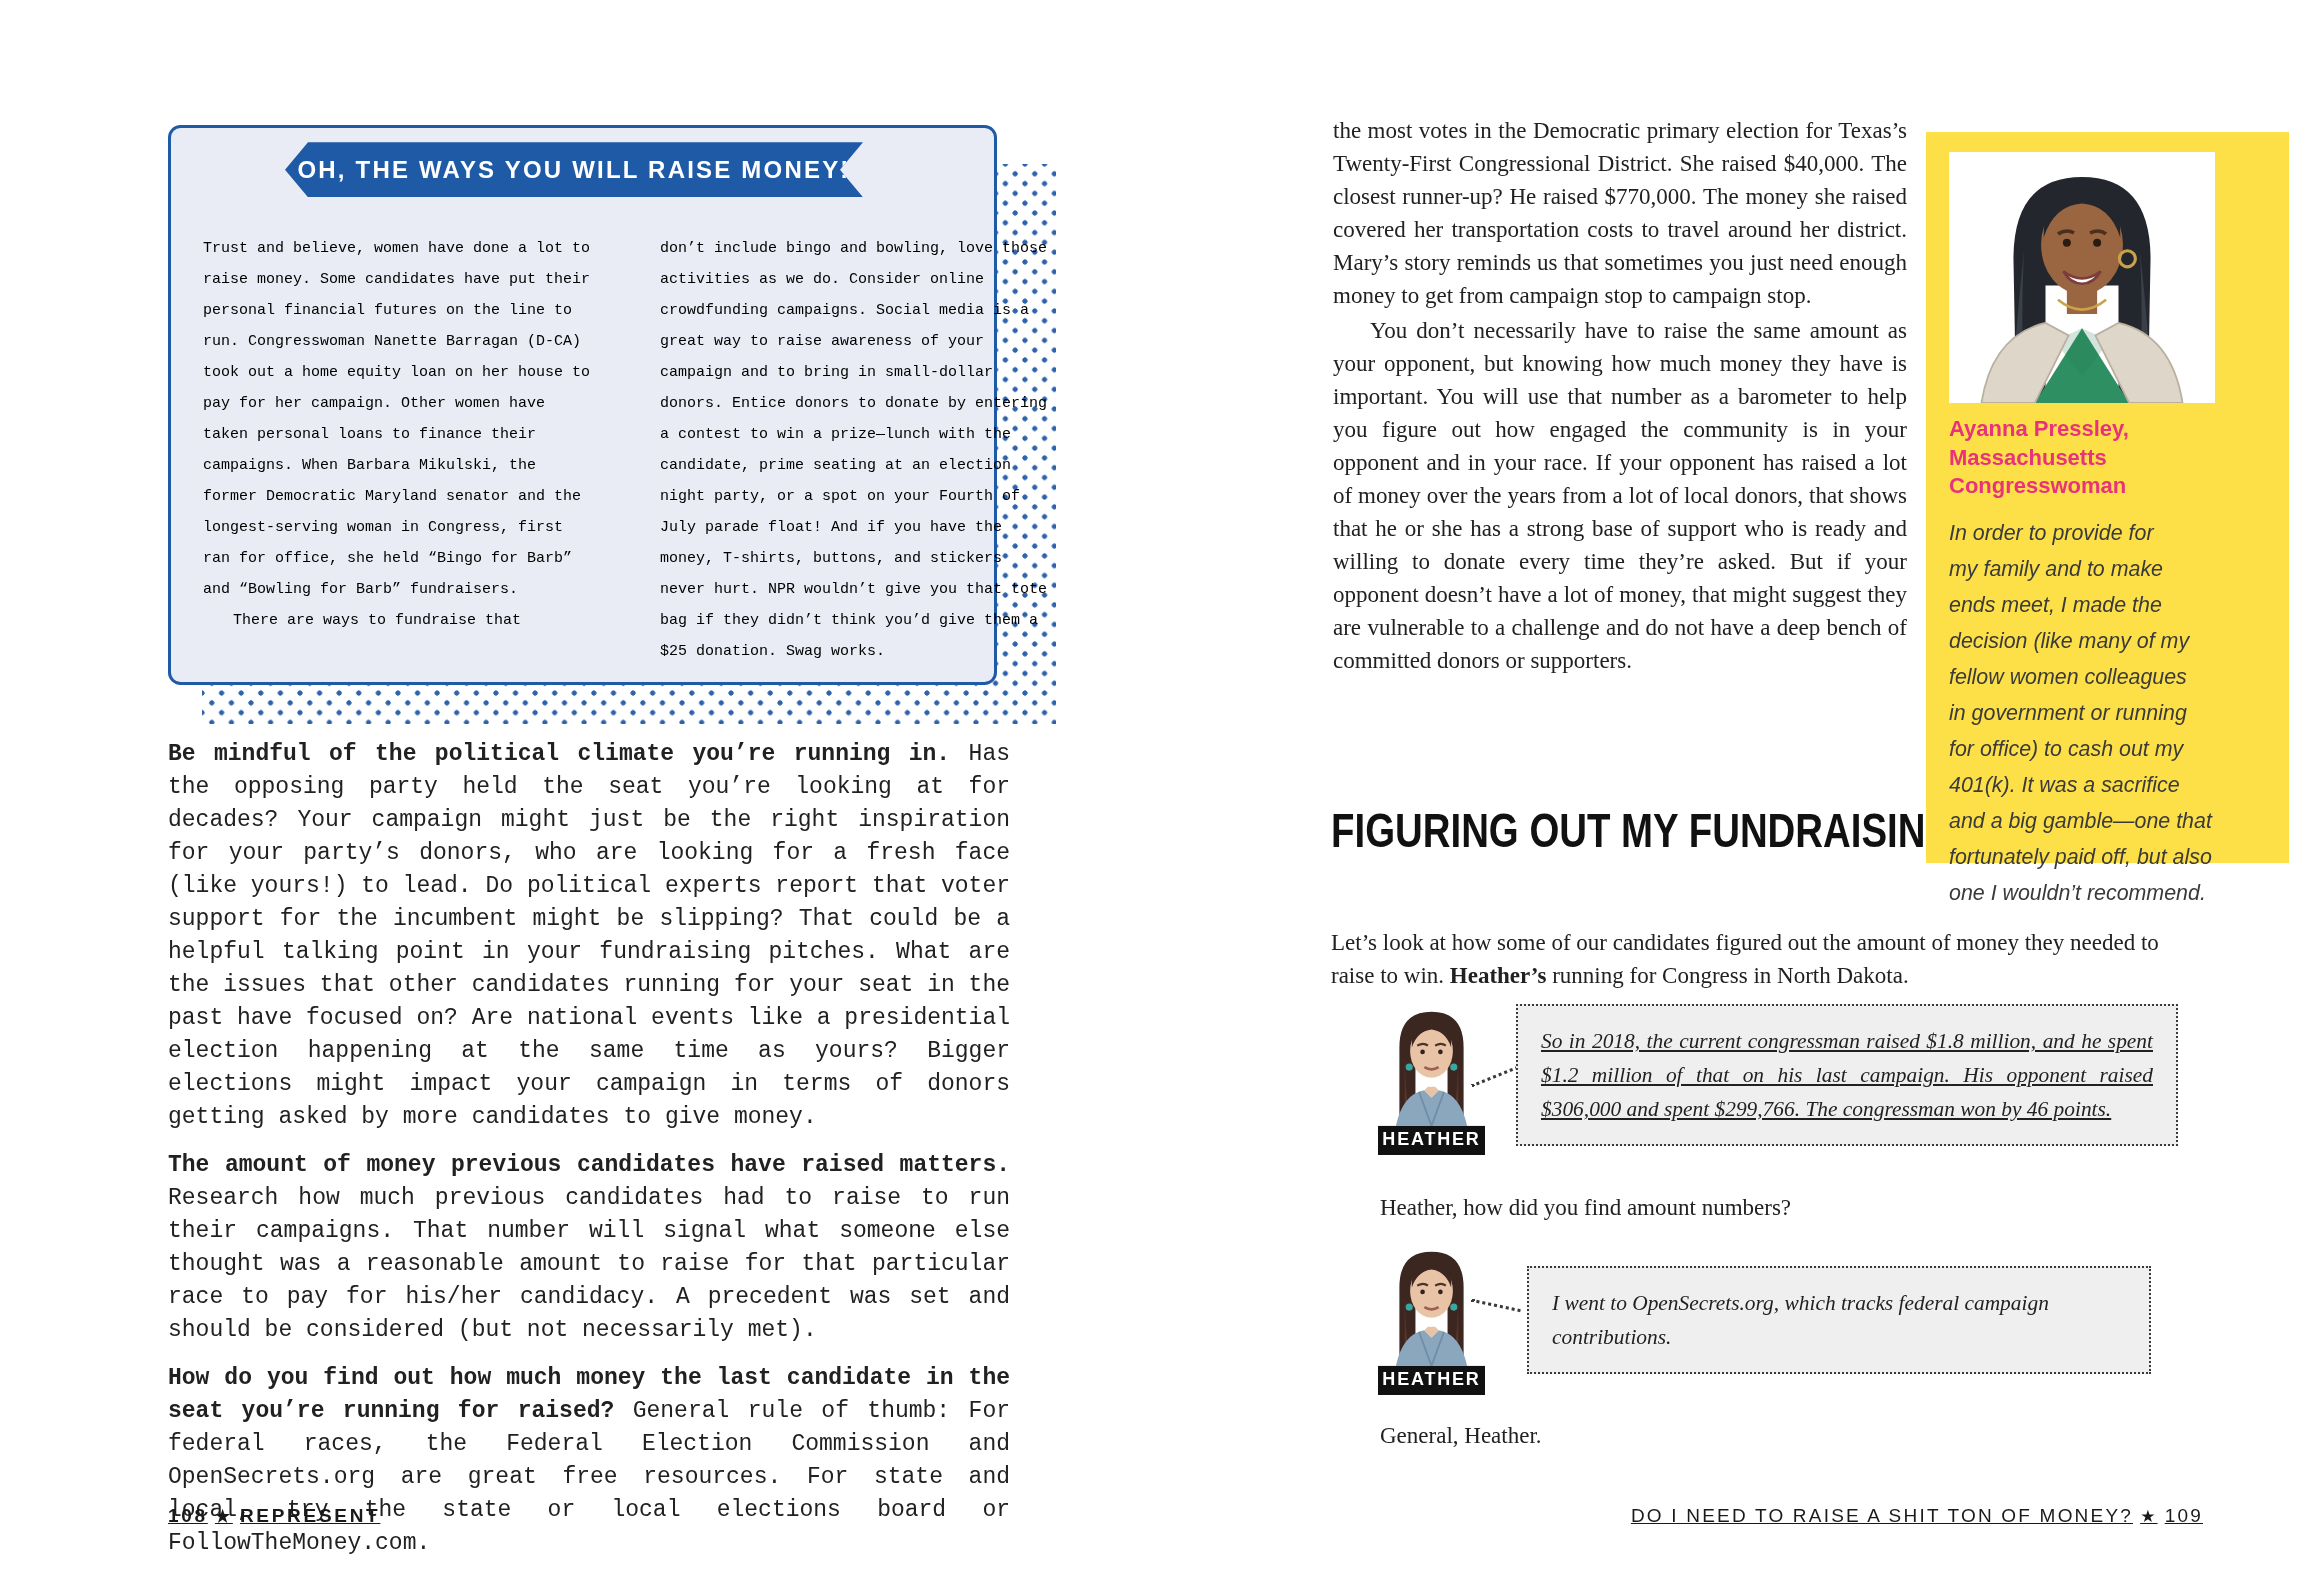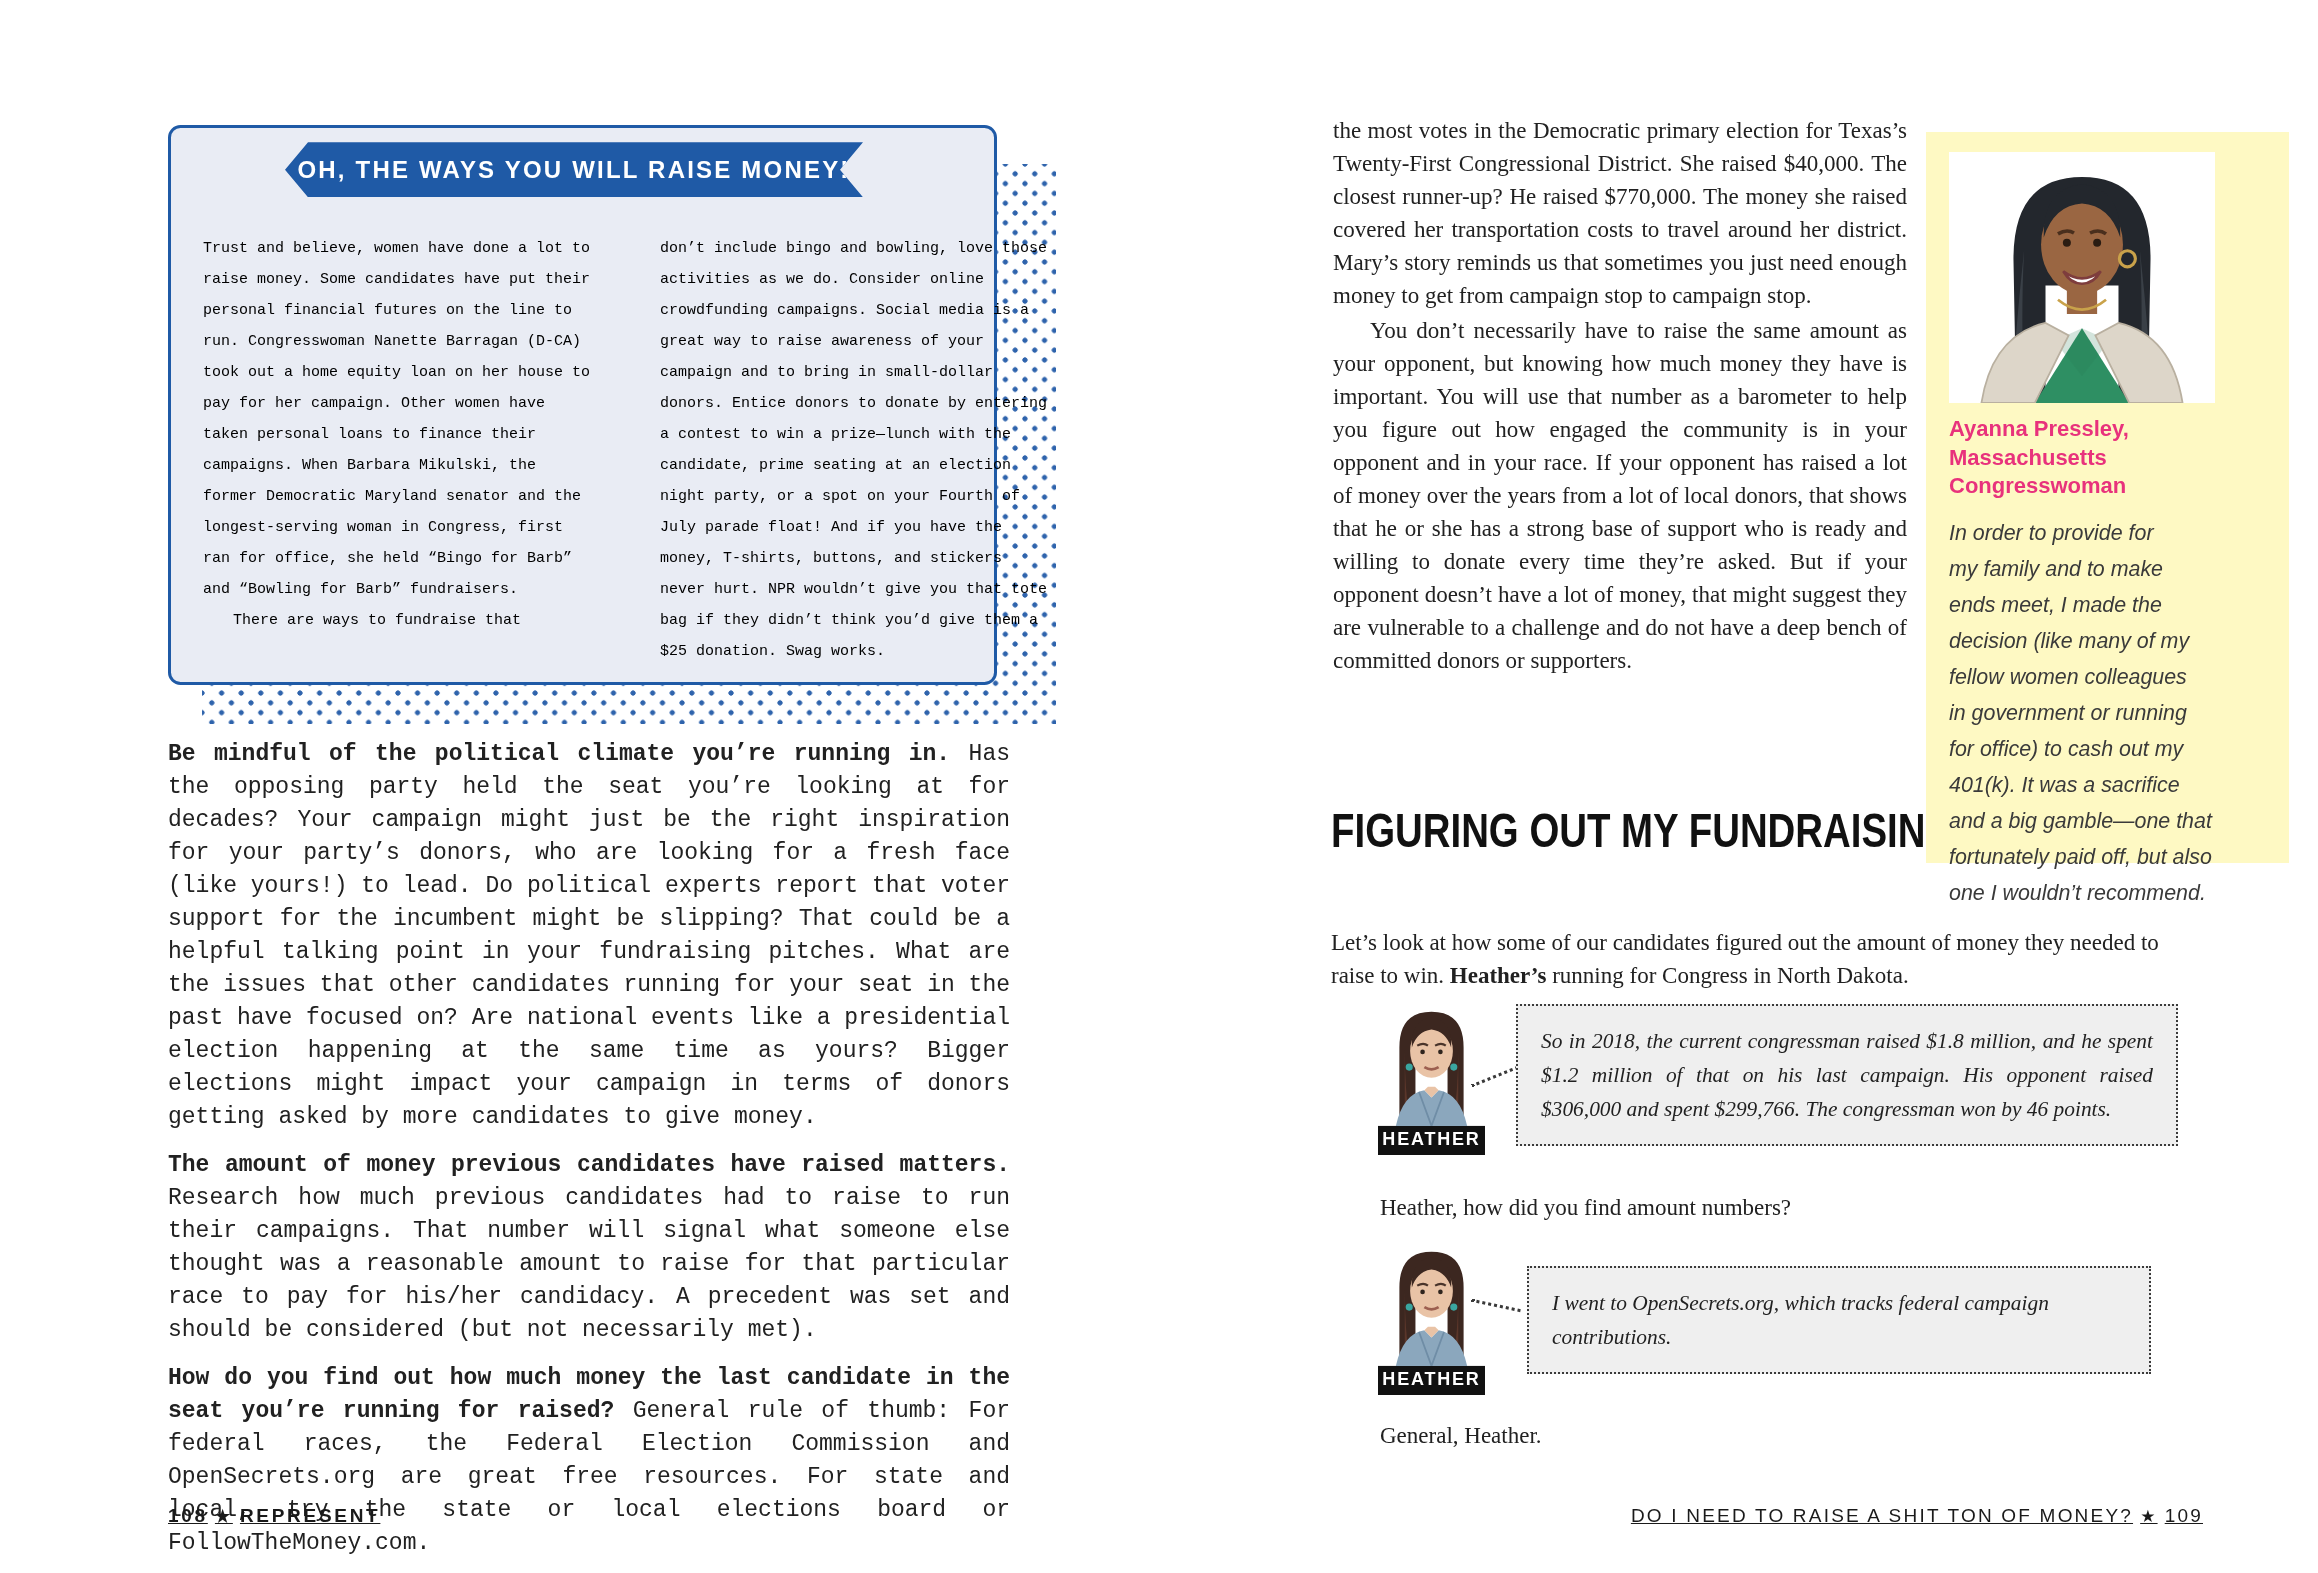--- a/index.html
+++ b/index.html
@@ -73,30 +73,30 @@
   #avatar-2{left:1378px;top:1241px;}
   .avatar .label{
     margin-top:-5.4px;background:#111111;color:#ffffff;text-align:center;
     font-family:"Liberation Sans",sans-serif;font-weight:bold;font-size:18px;
     letter-spacing:1.8px;padding:4.5px 0;
   }
   .bubble{
     position:absolute;background:#efefef;border:2.7px dotted #3a3a3a;box-sizing:border-box;
     font-style:italic;font-size:21.4px;line-height:34px;padding:18px 23px;
   }
-  #bubble-1{left:1516px;top:1004px;width:662px;text-align:justify;}
+  #bubble-1{left:1516px;top:1004px;width:662px;text-align:justify;text-decoration:underline;}
   #bubble-2{left:1527px;top:1266px;width:624px;}
   .connector{position:absolute;border-top:3.6px dotted #3a3a3a;width:50px;}
   #connector-1{left:1470px;top:1075px;transform:rotate(-22deg);}
   #connector-2{left:1471px;top:1304px;transform:rotate(12deg);}
   #question-line{position:absolute;left:1380px;top:1195px;font-size:23px;}
   #thanks-line{position:absolute;left:1380px;top:1423px;font-size:23px;}
   
   #sidebar{
-    position:absolute;left:1926px;top:132px;width:363px;height:731px;background:#fef9c3;
+    position:absolute;left:1926px;top:132px;width:363px;height:731px;background:#fde047;
     box-sizing:border-box;padding:19.6px 23px;
   }
   #sidebar-photo{width:266px;height:251px;background:#ffffff;}
   #sidebar-name{
     margin-top:12.5px;font-family:"Liberation Sans",sans-serif;font-weight:bold;
     font-size:22px;line-height:28.5px;color:#e8327c;white-space:pre-line;
   }
   #sidebar-quote{
     margin-top:14.3px;font-family:"Liberation Sans",sans-serif;font-style:italic;
     font-size:21.4px;line-height:36px;color:#3a3a3a;white-space:pre-line;

